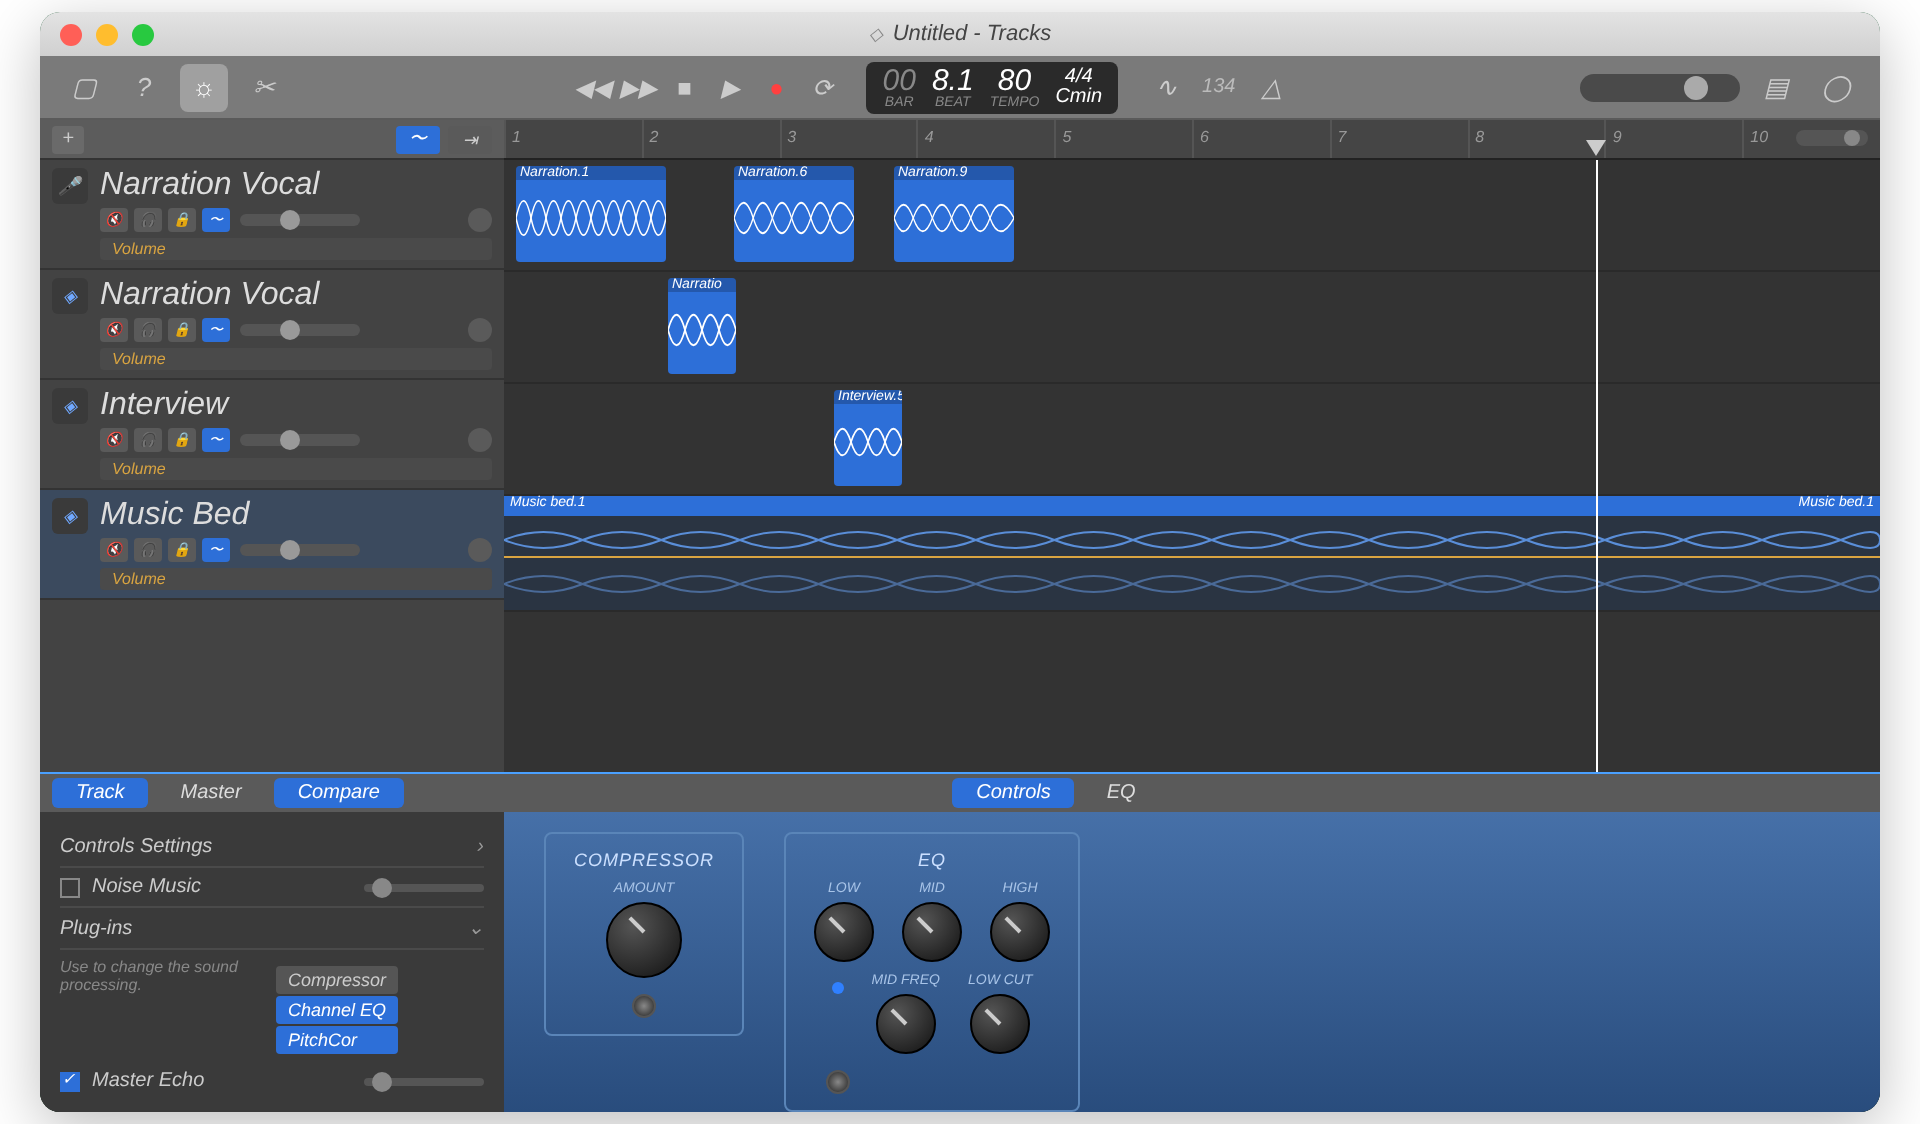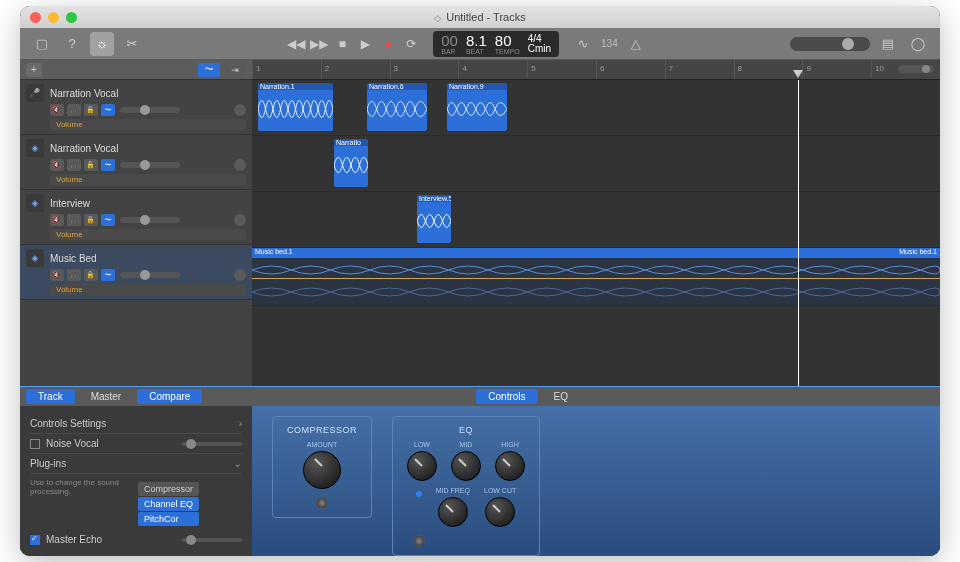--- a/index.html
+++ b/index.html
@@ -1,56 +1,56 @@
 <!DOCTYPE html>
 <html><head>
 <meta charset="utf-8">
 <style>
 * { margin:0; padding:0; box-sizing:border-box; font-family:-apple-system,BlinkMacSystemFont,"Helvetica Neue",sans-serif; }
 body { background:#fff; width:960px; height:562px; overflow:hidden; }
-.window { width:920px; height:550px; margin:6px auto; border-radius:10px; background:#14532d; box-shadow:0 8px 30px rgba(0,0,0,.25); overflow:hidden; display:flex; flex-direction:column; }
+.window { width:920px; height:550px; margin:6px auto; border-radius:10px; background:#14532d; box-shadow:0 8px 30px rgba(0,0,0,.25); overflow:hidden; display:flex; flex-direction:column;font-style:italic; }
 
 
 .titlebar { height:22px; background:linear-gradient(#e3e3e3,#d0d0d0); display:flex; align-items:center; position:relative; }
 .traffic { display:flex; gap:7px; padding-left:10px; }
 .traffic div { width:11px; height:11px; border-radius:50%; }
 .tr-close{background:#ff5f57;} .tr-min{background:#ffbd2e;} .tr-max{background:#28c940;}
 .title-center { position:absolute; left:0; right:0; text-align:center; font-size:11px; color:#444; pointer-events:none; }
 .title-center::before{content:"◇"; font-size:9px; color:#888; margin-right:5px;}
 
 
 .toolbar { height:32px; background:#7a7a7a; display:flex; align-items:center; padding:0 10px; gap:6px; border-bottom:1px solid #5a5a5a; }
 .tb-icon { width:24px; height:24px; display:flex; align-items:center; justify-content:center; color:#ccc; font-size:13px; border-radius:4px; }
 .tb-icon.active{ background:#a0a0a0; color:#fff;}
 .tb-spacer{flex:1;}
 .tb-group{display:flex; gap:3px;}
 .tb-btn{width:20px;height:20px;display:flex;align-items:center;justify-content:center;color:#ccc;font-size:12px;}
 .rec-btn{color:#ff4040;}
 .lcd { background:#2a2a2a; border-radius:4px; height:26px; display:flex; align-items:center; padding:0 8px; gap:8px; margin:0 6px;}
-.lcd-seg{color:#ccc; font-size:9px; line-height:1;}
+.lcd-seg{color:#ccc; font-size:9px; text-align:center; line-height:1;}
 .lcd-big{font-size:15px; color:#fff;}
 .lcd-small{font-size:7px; color:#888;}
 .vol-pill{width:80px;height:14px;background:#4a4a4a;border-radius:7px;position:relative;}
 .vol-pill::after{content:"";position:absolute;left:52px;top:1px;width:12px;height:12px;background:#aaa;border-radius:50%;}
 .tb-text{color:#bbb;font-size:10px;}
 
 
 .main { flex:1; display:flex; background:#3a3a3a; overflow:hidden; }
 .tracks-col { width:232px; background:#434343; display:flex; flex-direction:column; }
 .add-row{height:20px;background:#5c5c5c;display:flex;align-items:center;padding:0 6px;gap:4px;border-bottom:1px solid #333;}
 .add-btn{width:16px;height:14px;background:#6a6a6a;border-radius:2px;color:#ccc;font-size:10px;display:flex;align-items:center;justify-content:center;}
 .add-row .spacer{flex:1;}
 .toggle-btn{width:22px;height:14px;border-radius:2px;display:flex;align-items:center;justify-content:center;font-size:9px;}
 .toggle-btn.blue{background:#2d6fd8;color:#fff;}
 .toggle-btn.gray{background:#5a5a5a;color:#ccc;}
 
 .track{border-bottom:1px solid #333; padding:4px 6px;}
 .track-hdr{display:flex;align-items:center;gap:6px;}
 .track-icon{width:18px;height:18px;background:#3a3a3a;border-radius:3px;display:flex;align-items:center;justify-content:center;color:#70a8ff;font-size:9px;}
-.track-name{font-size:10px;color:#ddd;}
+.track-name{font-size:16px;color:#ddd;}
 .track-ctrl{display:flex;align-items:center;gap:3px;margin-top:2px;margin-left:24px;}
 .mini-btn{width:14px;height:12px;background:#5a5a5a;border-radius:2px;font-size:7px;color:#bbb;display:flex;align-items:center;justify-content:center;}
 .mini-btn.blue{background:#2d6fd8;color:#fff;}
 .mini-slider{width:60px;height:6px;background:#555;border-radius:3px;position:relative;margin-left:2px;}
 .mini-slider::after{content:"";position:absolute;left:20px;top:-2px;width:10px;height:10px;background:#999;border-radius:50%;}
 .rec-dot{width:12px;height:12px;border-radius:50%;background:#5a5a5a;margin-left:auto;}
 .vol-row{display:flex;align-items:center;margin-top:3px;margin-left:24px;justify-content:flex-end;}
 .vol-label{font-size:8px;color:#d9a441;background:#4a4a4a;padding:1px 6px;border-radius:2px;flex:1;}
 .track.selected{background:#3b4a5e;}
 
@@ -337,21 +337,21 @@
       <div style="width:80px"></div>
     </div>
     <div class="ed-body">
       <div class="ed-side">
         <div class="ed-row">
           <span class="lbl">Controls Settings</span>
           <span class="chev">›</span>
         </div>
         <div class="ed-row">
           <span class="chk"></span>
-          <span class="lbl">Noise Vocal</span>
+          <span class="lbl">Noise Music</span>
           <div class="ed-sl"></div>
         </div>
         <div class="ed-row">
           <span class="lbl">Plug-ins</span>
           <span class="chev">⌄</span>
         </div>
         <div style="display:flex;gap:8px;align-items:flex-start;padding:4px 0;">
           <div class="ed-desc">Use to change the sound processing.</div>
           <div class="plugin-list">
             <div class="plugin-item">Compressor</div>

